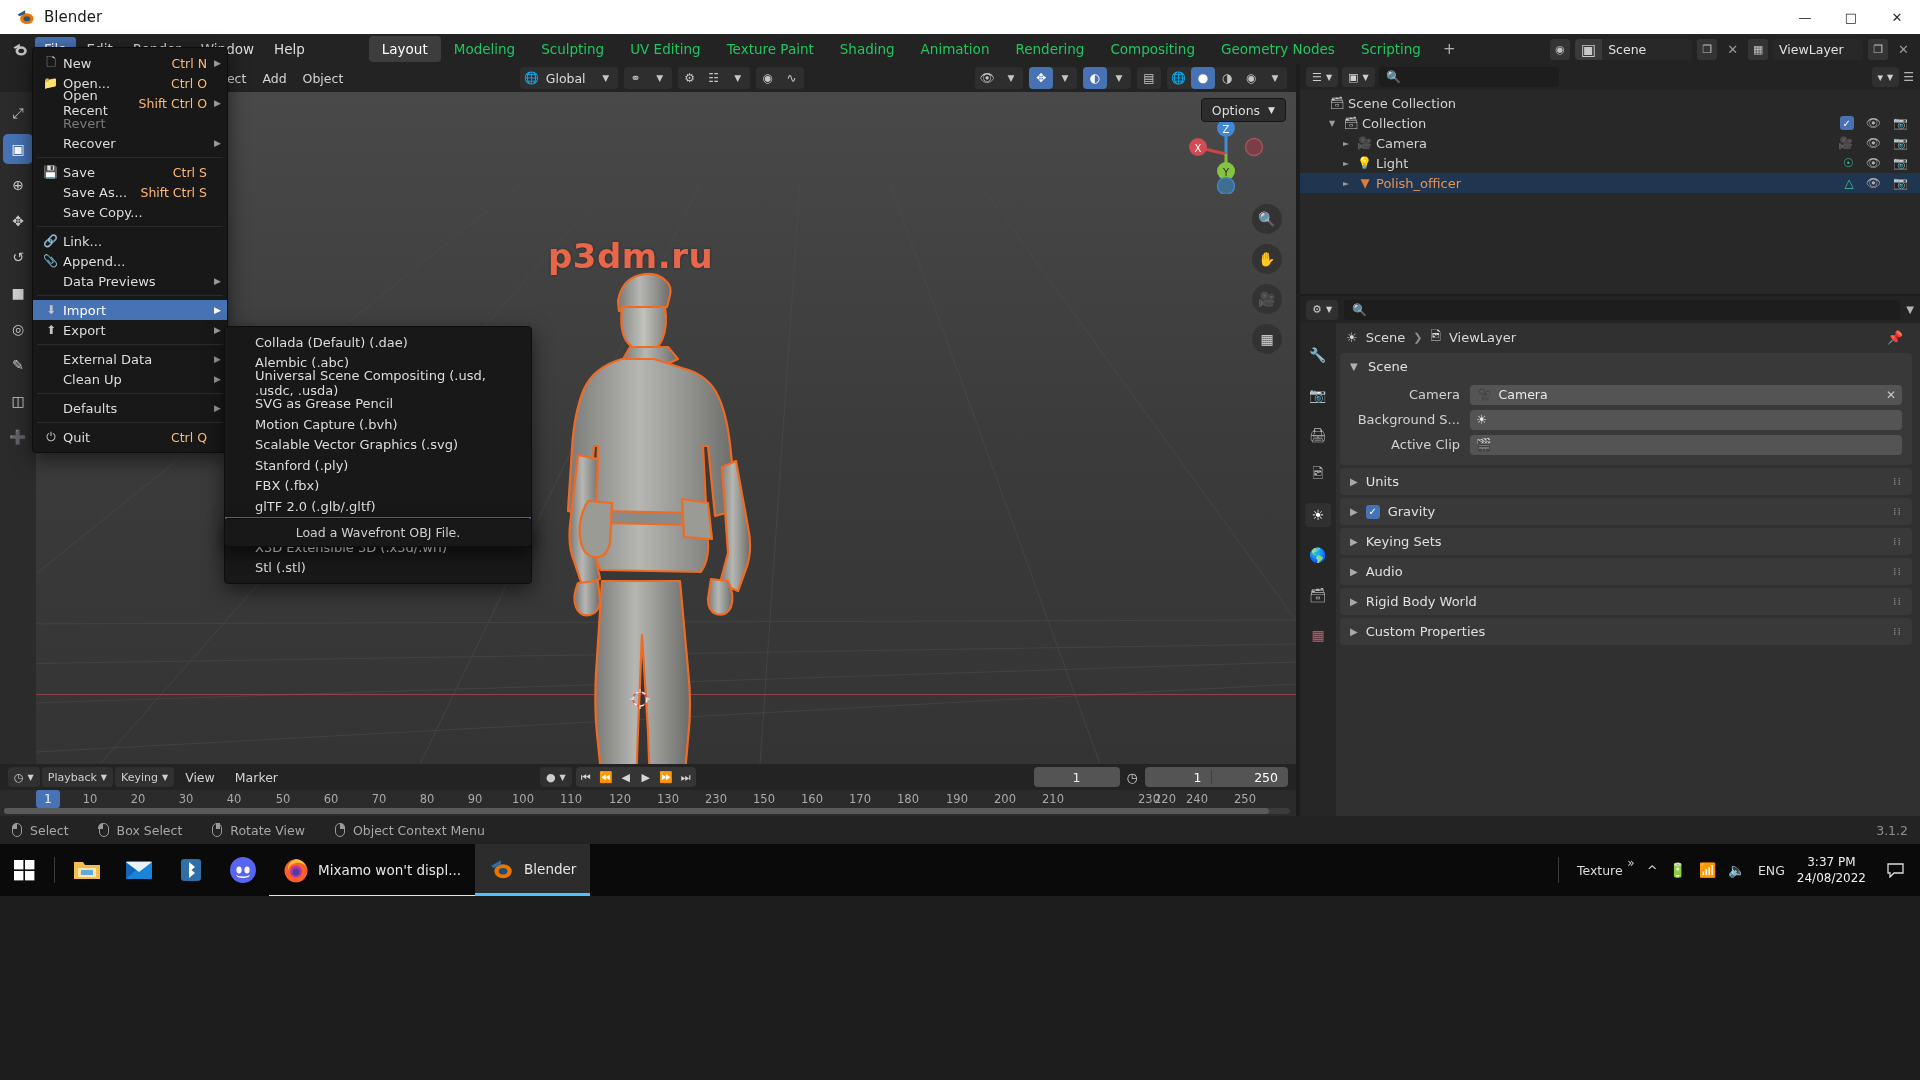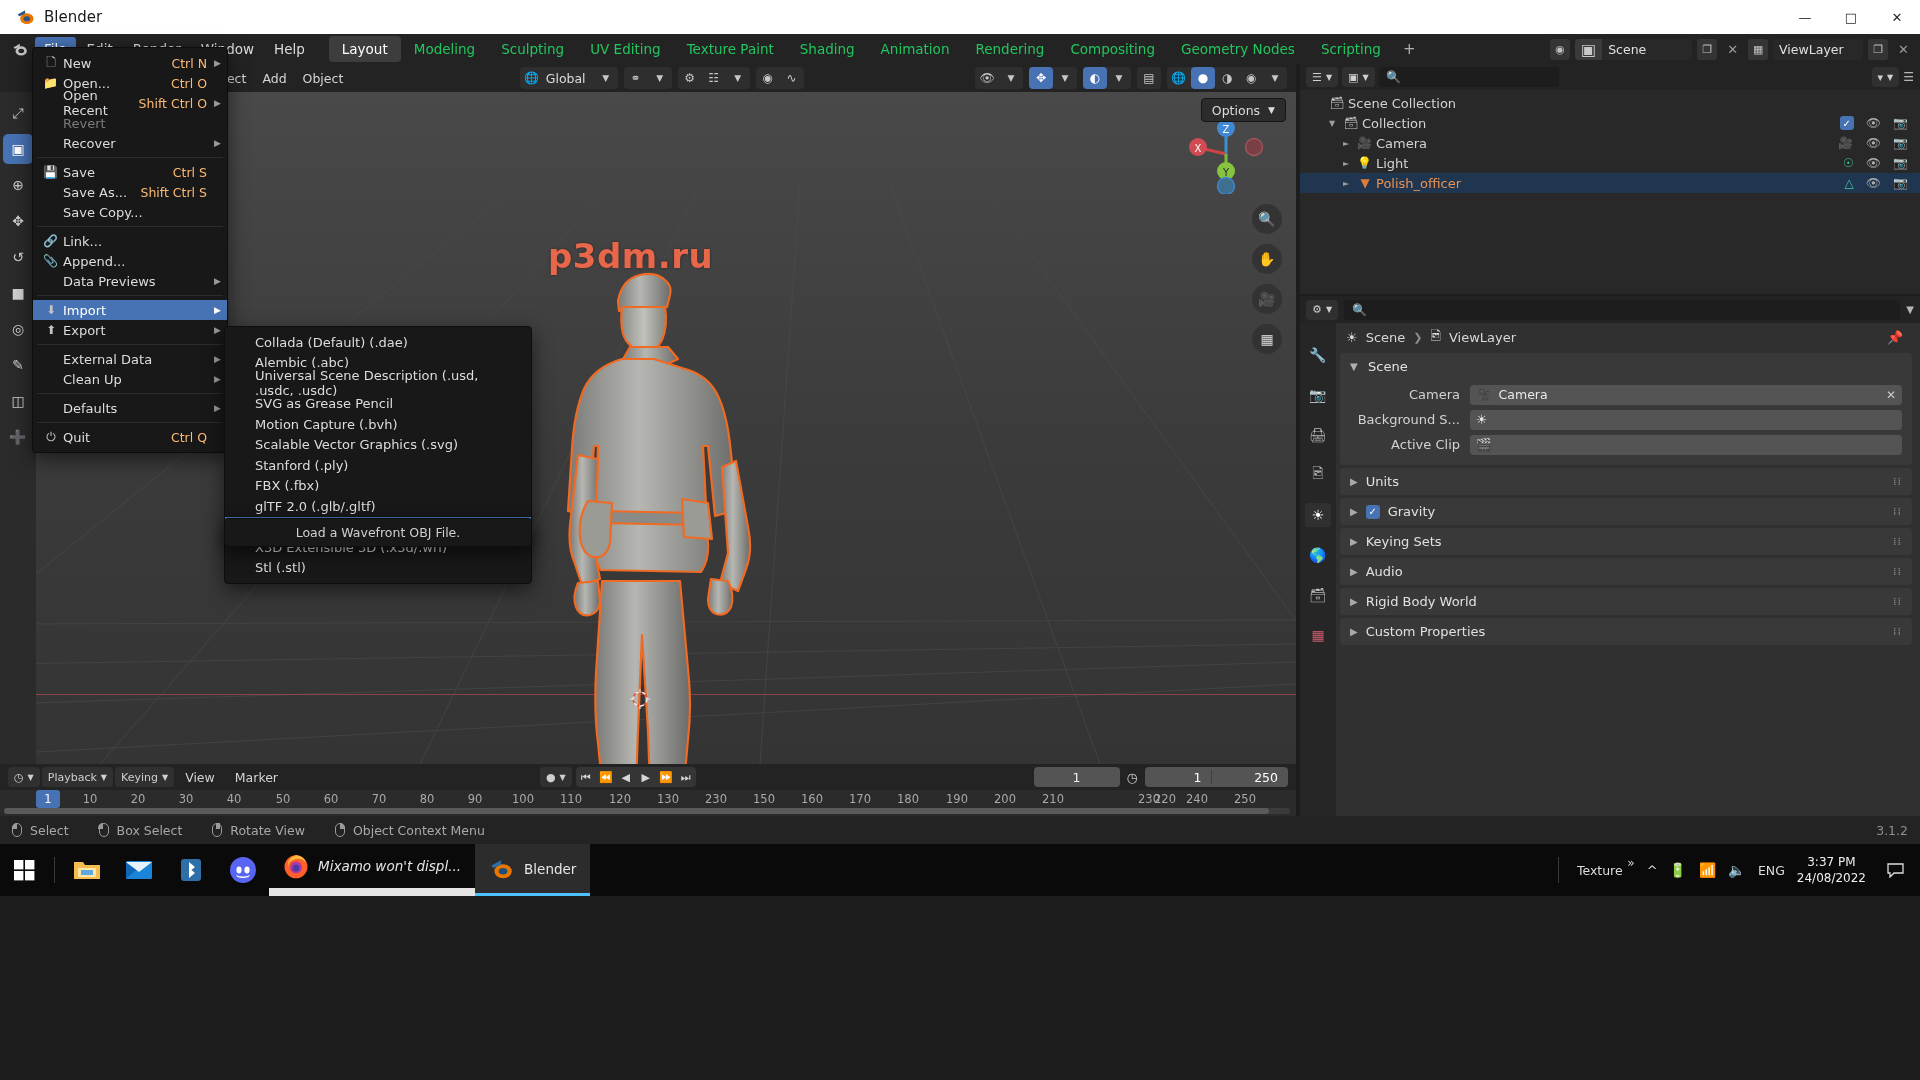--- a/index.html
+++ b/index.html
@@ -27,21 +27,21 @@
   
   .topbar{
     position:absolute; left:0; top:34px; width:1920px; height:30px;
     background:#232323; display:flex; align-items:center; font-size:13.5px;
   }
   .topbar .blog{ width:28px; display:flex; justify-content:center; align-items:center; margin-left:6px;}
   .menuitem{ padding:4px 9px; color:#dcdcdc; border-radius:3px; margin:0 1px; cursor:default;}
   .menuitem.active{ background:#4772b3; color:#ffffff; }
   .wsdiv{ width:14px; }
   .wstab{ padding:5px 13px; color:#22c55e; border-radius:4px; font-size:13.5px; cursor:default;}
-  .wstab.sel{ background:#3d3d3d; color:#ffffff; }
+  .wstab.sel{ background:#3d3d3d; color:#ffffff;margin-left:40px; }
   .wsplus{ color:#b0b0b0; padding:3px 9px; font-size:15px; }
 
   .topright{ position:absolute; right:6px; top:34px; height:30px; display:flex; align-items:center; gap:5px;}
   .sceneBox{ display:flex; align-items:center; background:#282828; border-radius:4px; height:21px;}
   .sceneIcon{ background:#3a3a3a; border-radius:4px 0 0 4px; padding:0 6px; height:21px;
               display:flex;align-items:center; color:#c8c8c8;}
   .sceneName{ padding:0 10px 0 6px; font-size:12.5px; color:#e0e0e0; min-width:90px;}
   .miniBtn{ width:20px;height:21px;background:#343434;border-radius:3px;display:flex;align-items:center;
             justify-content:center;color:#c0c0c0;font-size:11px;}
   .xBtn{ color:#9a9a9a; font-size:13px; padding:0 5px;}
@@ -217,21 +217,21 @@
   
   .taskbar{
     position:absolute; left:0; top:844px; width:1920px; height:52px; background:#0a0a0a;
     display:flex; align-items:center;
   }
   .start{ width:48px; height:52px; display:flex; align-items:center; justify-content:center;}
   .tbdiv{ width:1px; height:26px; background:#3a3a3a; margin:0 6px;}
   .tbicon{ width:52px; height:52px; display:flex; align-items:center; justify-content:center;}
   .tbapp{ height:52px; display:flex; align-items:center; gap:9px; padding:0 14px; color:#e6e6e6; font-size:13.5px;
           position:relative;}
-  .tbapp.firefox{ border-bottom:8px solid #e5e5e5;font-style:italic; }
+  .tbapp.firefox{ border-bottom:1px solid #e5e5e5; }
   .tbapp.active{ background:#2c2c2c; border-bottom:3px solid #4cc2ff;}
   .tray{ margin-left:auto; display:flex; align-items:center; gap:12px; padding-right:8px; color:#dcdcdc; font-size:12.5px;}
   .tray .progs{ position:relative; padding-right:12px; }
   .tray .chev{ position:absolute; right:0; top:-7px; font-size:12px; color:#cfcfcf;}
   .clock{ display:flex; flex-direction:column; align-items:center; font-size:12px; line-height:1.35; color:#f0f0f0;}
   .notif{ width:34px; height:52px; display:flex; align-items:center; justify-content:center;}
 </style>
 </head>
 <body>
 
@@ -575,21 +575,21 @@
       <span class="fm-ic">⏻</span>
       <span class="fm-lbl">Quit</span>
       <span class="fm-sc">Ctrl Q</span>
       <span class="fm-arrow"></span>
     </div>
   </div>
 
   <div class="submenu">
     <div class="sm-row">Collada (Default) (.dae)</div>
     <div class="sm-row">Alembic (.abc)</div>
-    <div class="sm-row">Universal Scene Description (.usd, .usdc, .usdc)</div>
+    <div class="sm-row">Universal Scene Compositing (.usd, .usdc, .usda)</div>
     <div class="sm-row">SVG as Grease Pencil</div>
     <div class="sm-row">Motion Capture (.bvh)</div>
     <div class="sm-row">Scalable Vector Graphics (.svg)</div>
     <div class="sm-row">Stanford (.ply)</div>
     <div class="sm-row">FBX (.fbx)</div>
     <div class="sm-row">glTF 2.0 (.glb/.gltf)</div>
     <div class="sm-row sel">Wavefront (.obj)</div>
     <div class="sm-row">X3D Extensible 3D (.x3d/.wrl)</div>
     <div class="sm-row">Stl (.stl)</div>
   </div>

